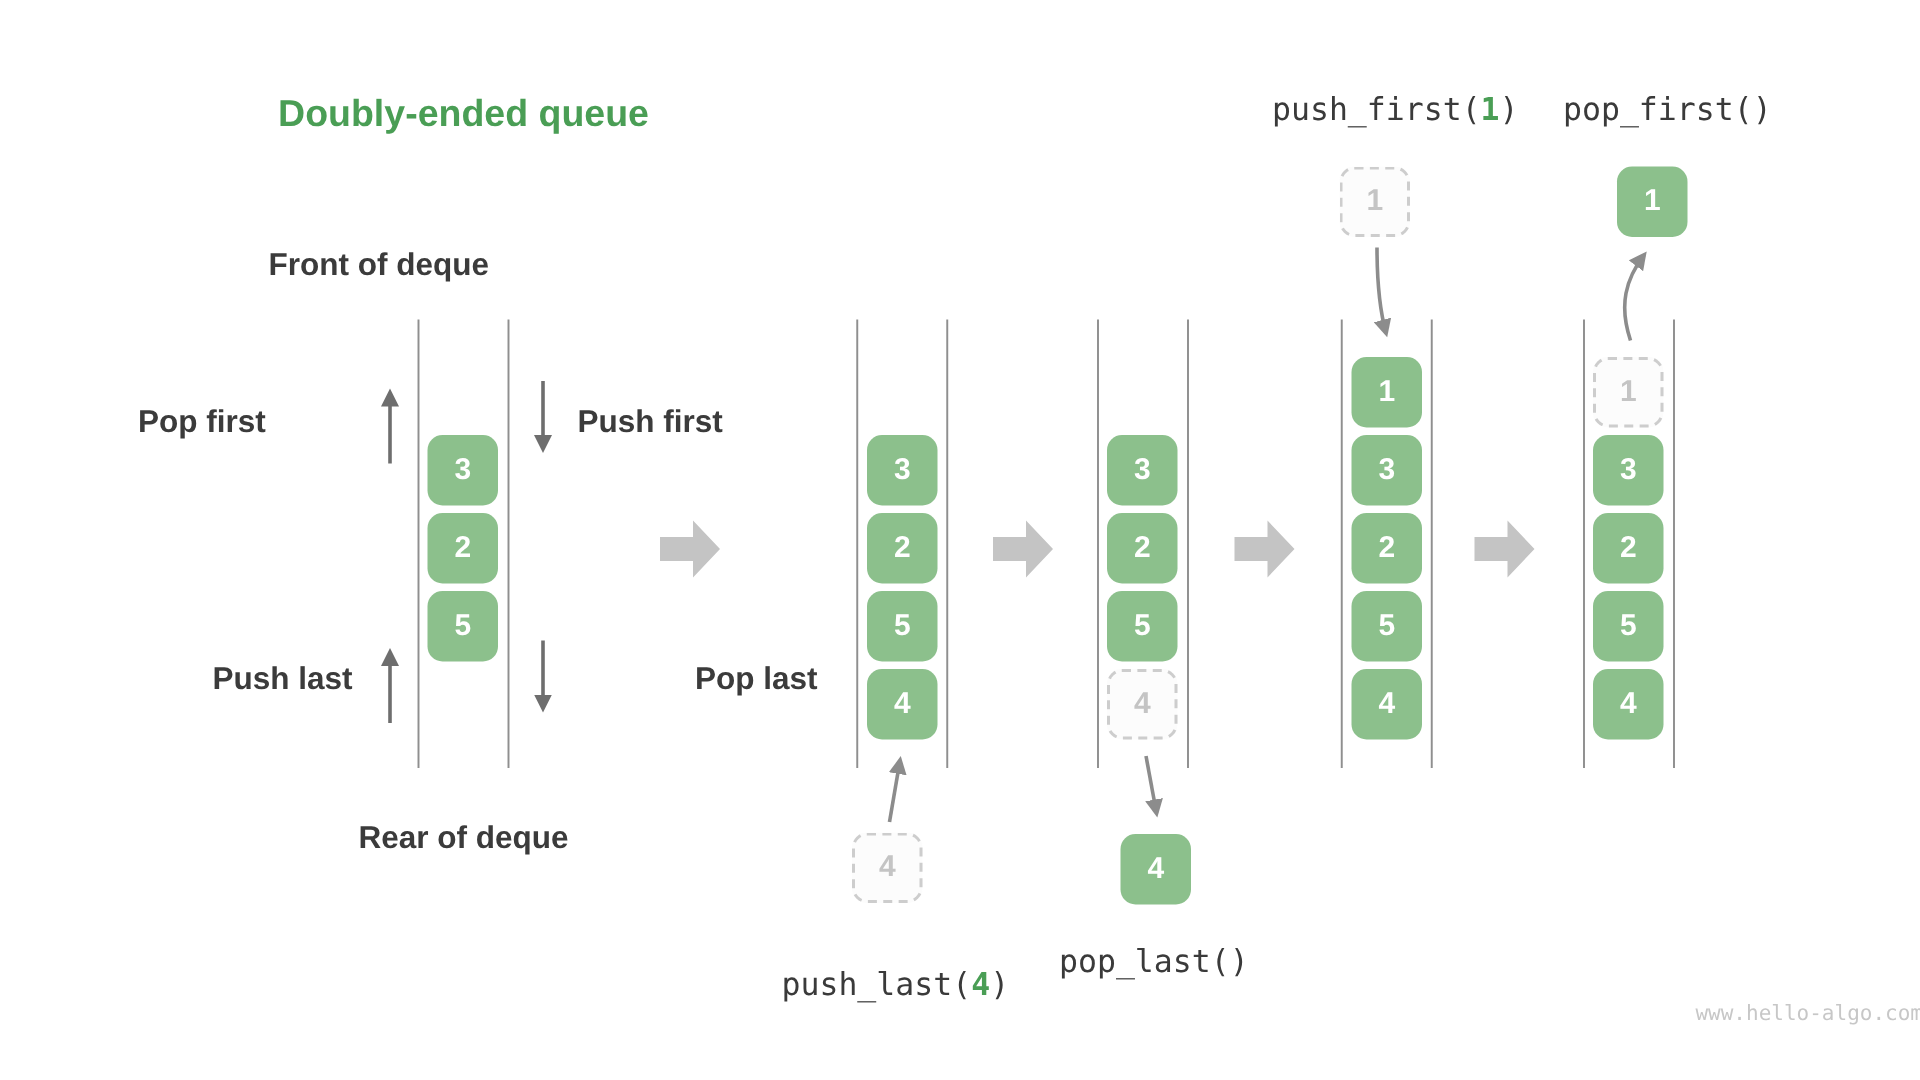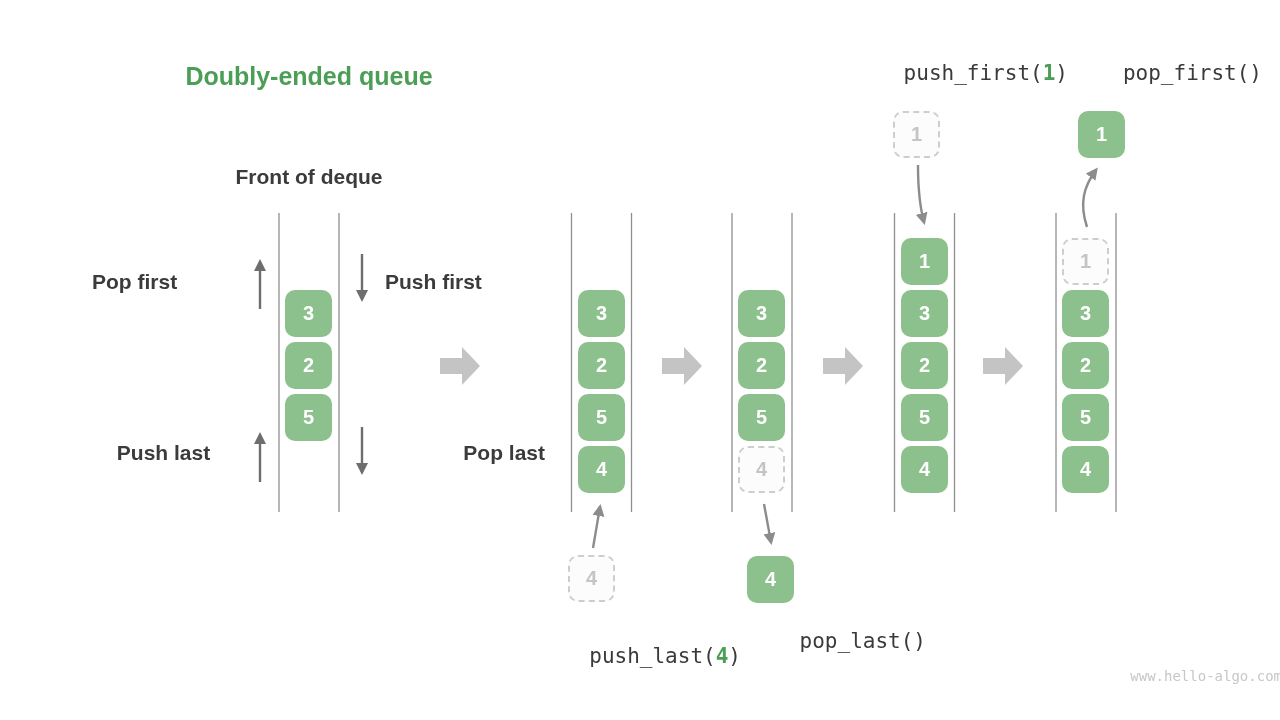--- a/index.html
+++ b/index.html
@@ -20,28 +20,28 @@
     margin-left:42px;
   }
   .svg-layer{position:absolute;left:0;top:0;width:1280px;height:720px;pointer-events:none;}
   .title{
     position:absolute;left:87px;top:56px;width:360px;text-align:center;
     color:var(--accent-green);font-weight:bold;font-size:25px;line-height:41px;
   }
   .hlabel{
     position:absolute;color:var(--dark-text);font-weight:bold;font-size:21px;line-height:23px;
   }
-  .front-label{left:137px;top:165px;width:260px;text-align:center;}
+  .front-label{left:137px;top:165px;width:260px;text-align:left;}
   .rear-label{left:137px;top:547px;width:260px;text-align:center;}
   .pop-first-label{left:50px;top:270px;width:143px;text-align:left;}
   .push-first-label{left:343px;top:270px;width:160px;text-align:left;}
-  .push-last-label{left:50px;top:441px;width:143px;text-align:center;}
+  .push-last-label{left:50px;top:441px;width:143px;text-align:right;}
   .pop-last-label{left:343px;top:441px;width:160px;text-align:right;}
   .op-label{
-    position:absolute;width:220px;text-align:right;
+    position:absolute;width:220px;text-align:left;
     font-family:"DejaVu Sans Mono",monospace;font-size:21px;color:#3a3a3a;white-space:nowrap;
   }
   .op-label .arg{color:var(--accent-green);font-weight:bold;}
   .op-push-first{left:806px;top:61px;}
   .op-pop-first{left:1000px;top:61px;}
   .op-push-last{left:479px;top:644px;}
   .op-pop-last{left:664px;top:629px;}
   .queue{position:absolute;top:213px;width:47px;height:300px;}
   .q1{left:243px;} .q2{left:536px;} .q3{left:696px;} .q4{left:859px;} .q5{left:1020px;}
   .cell{
@@ -114,20 +114,21 @@
       <polygon points="781,358 803,358 803,347 821,366 803,385 803,374 781,374"></polygon>
       <polygon points="941,358 963,358 963,347 981,366 963,385 963,374 941,374"></polygon>
     </g>
   </svg>
 
   <div class="title">
     <div>Doubly-ended queue</div>
   </div>
 
   <div class="hlabel front-label">Front of deque</div>
+  <div class="hlabel rear-label">Rear of deque</div>
   <div class="hlabel pop-first-label">Pop first</div>
   <div class="hlabel push-first-label">Push first</div>
   <div class="hlabel push-last-label">Push last</div>
   <div class="hlabel pop-last-label">Pop last</div>
 
   <div class="op-label op-push-first"><span>push_first(</span><span class="arg">1</span><span>)</span></div>
   <div class="op-label op-pop-first"><span>pop_first()</span></div>
   <div class="op-label op-push-last"><span>push_last(</span><span class="arg">4</span><span>)</span></div>
   <div class="op-label op-pop-last"><span>pop_last()</span></div>
 

